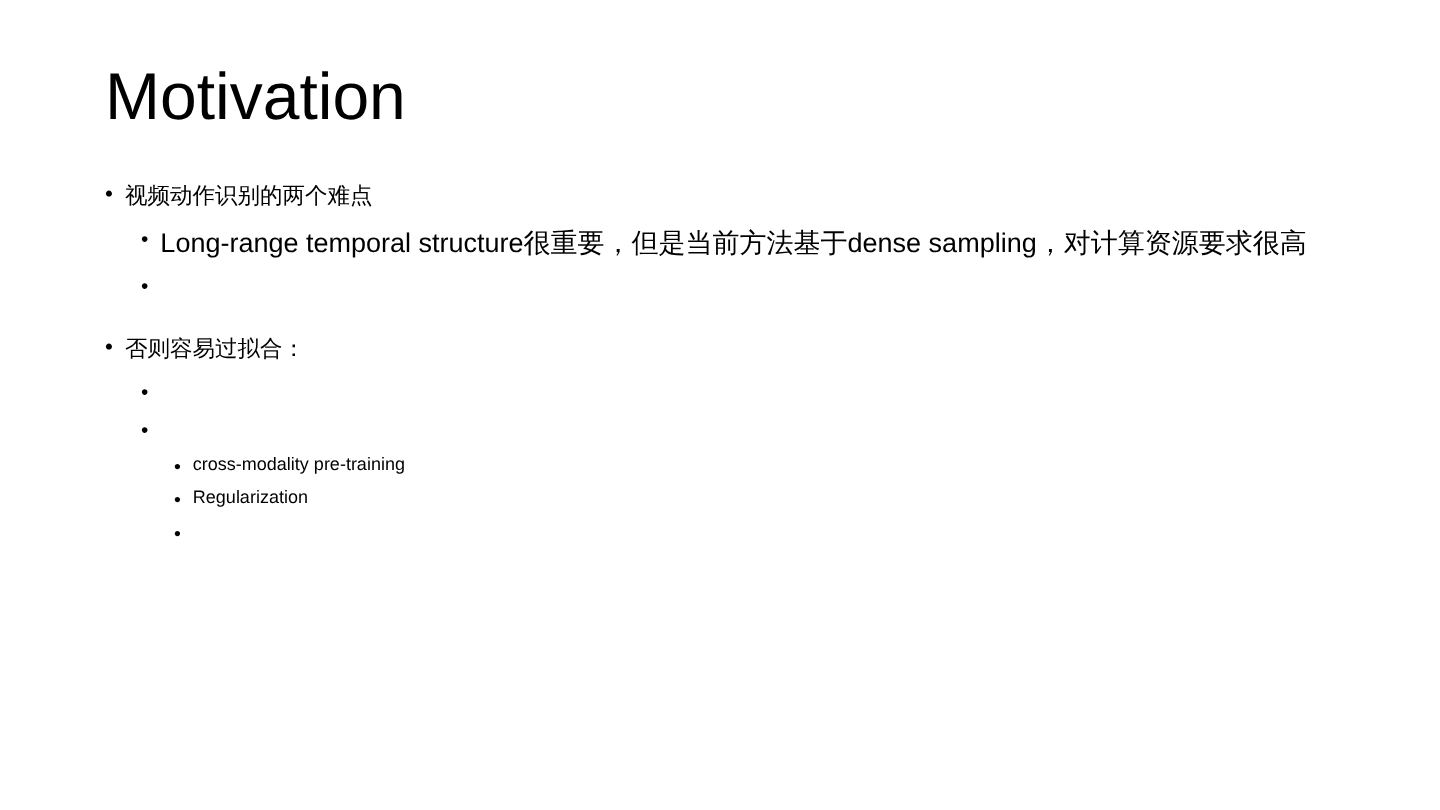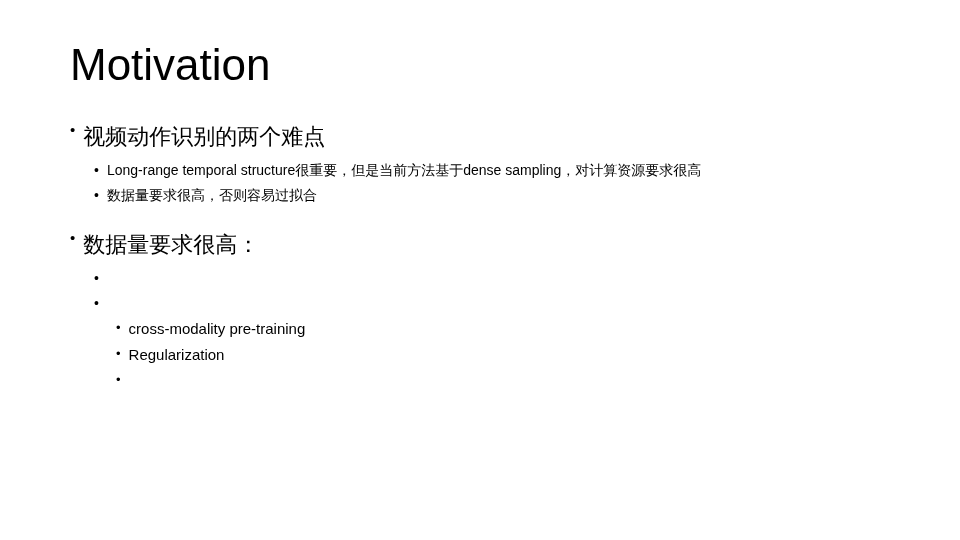--- a/index.html
+++ b/index.html
@@ -44,21 +44,21 @@
     }
 
     .bullet-l1 > .bullet-dot {
       margin-right: 8px;
       font-size: 15px;
       line-height: 1.6;
       flex-shrink: 0;
     }
 
     .bullet-l1 > .bullet-text {
-      font-size: 22px;
+      font-size: 15px;
       line-height: 1.7;
     }
 
     .sub-bullets {
       margin-left: 24px;
       margin-bottom: 6px;
     }
 
     .bullet-l2 {
       display: flex;
@@ -67,39 +67,39 @@
     }
 
     .bullet-l2 > .bullet-dot {
       margin-right: 8px;
       font-size: 14px;
       line-height: 1.65;
       flex-shrink: 0;
     }
 
     .bullet-l2 > .bullet-text {
-      font-size: 14px;
+      font-size: 18px;
       line-height: 1.65;
     }
 
     .bullet-l3 {
       display: flex;
       align-items: flex-start;
       margin-bottom: 1px;
     }
 
     .bullet-l3 > .bullet-dot {
       margin-right: 8px;
       font-size: 13px;
       line-height: 1.65;
       flex-shrink: 0;
     }
 
     .bullet-l3 > .bullet-text {
-      font-size: 15px;
+      font-size: 12px;
       line-height: 1.65;
     }
 
     .sub-sub-bullets {
       margin-left: 22px;
     }
 
     .section {
       margin-bottom: 18px;
     }
@@ -117,29 +117,28 @@
         <span class="bullet-dot">•</span>
         <span class="bullet-text">视频动作识别的两个难点</span>
       </div>
       <div class="sub-bullets">
         <div class="bullet-l2">
           <span class="bullet-dot">•</span>
           <span class="bullet-text">Long-range temporal structure很重要，但是当前方法基于dense  sampling，对计算资源要求很高</span>
         </div>
         <div class="bullet-l2">
           <span class="bullet-dot">•</span>
-          <span class="bullet-text">数据量要求很高，否则容易过拟合</span>
         </div>
       </div>
     </div>
 
     <div class="section">
       <div class="bullet-l1">
         <span class="bullet-dot">•</span>
-        <span class="bullet-text">数据量要求很高：</span>
+        <span class="bullet-text">否则容易过拟合：</span>
       </div>
       <div class="sub-bullets">
         <div class="bullet-l2">
           <span class="bullet-dot">•</span>
         </div>
         <div class="bullet-l2">
           <span class="bullet-dot">•</span>
         </div>
         <div class="sub-sub-bullets">
           <div class="bullet-l3">

